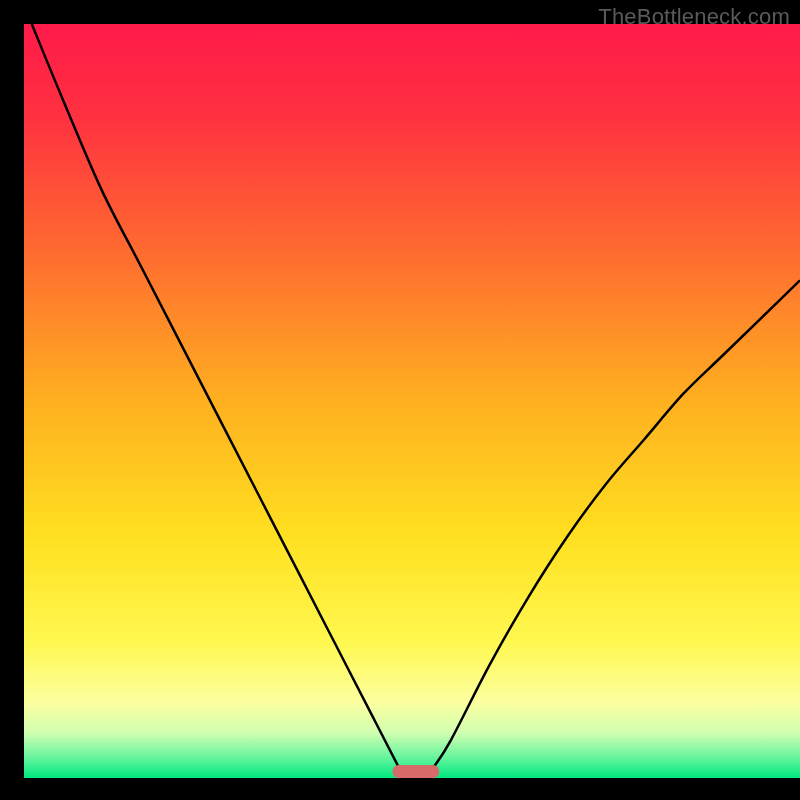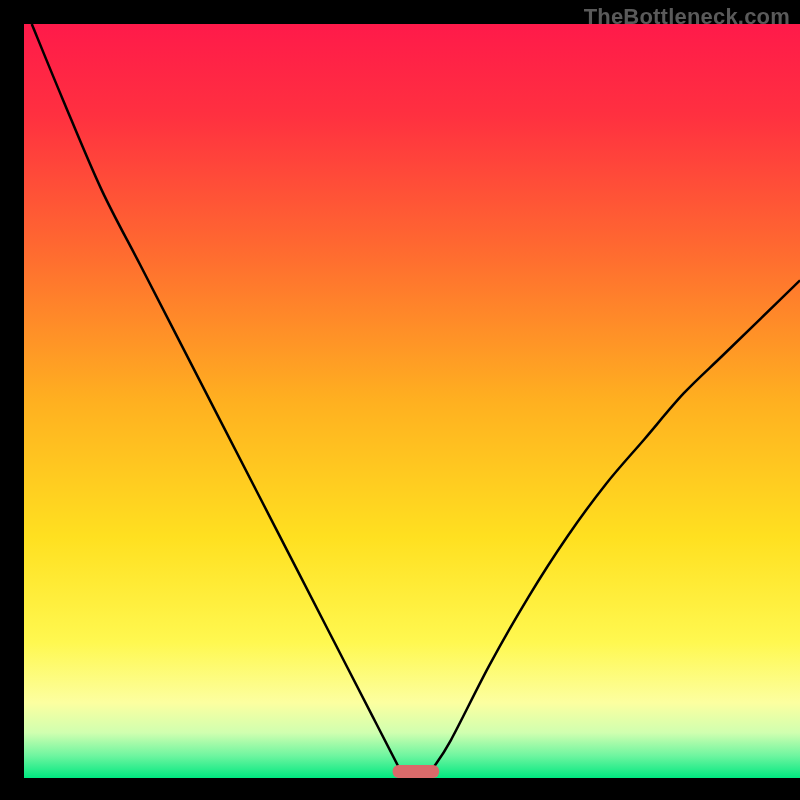--- a/index.html
+++ b/index.html
@@ -15,21 +15,21 @@
     position: relative;
     width: 800px;
     height: 800px;
   }
   .watermark {
     position: absolute;
     top: 4px;
     right: 10px;
     color: #5a5a5a;
     font-size: 22px;
-    font-weight: 700;
+    font-weight: 400;
     letter-spacing: 0.2px;
     z-index: 10;
   }
   svg {
     display: block;
   }
 </style>
 </head>
 <body>
 

